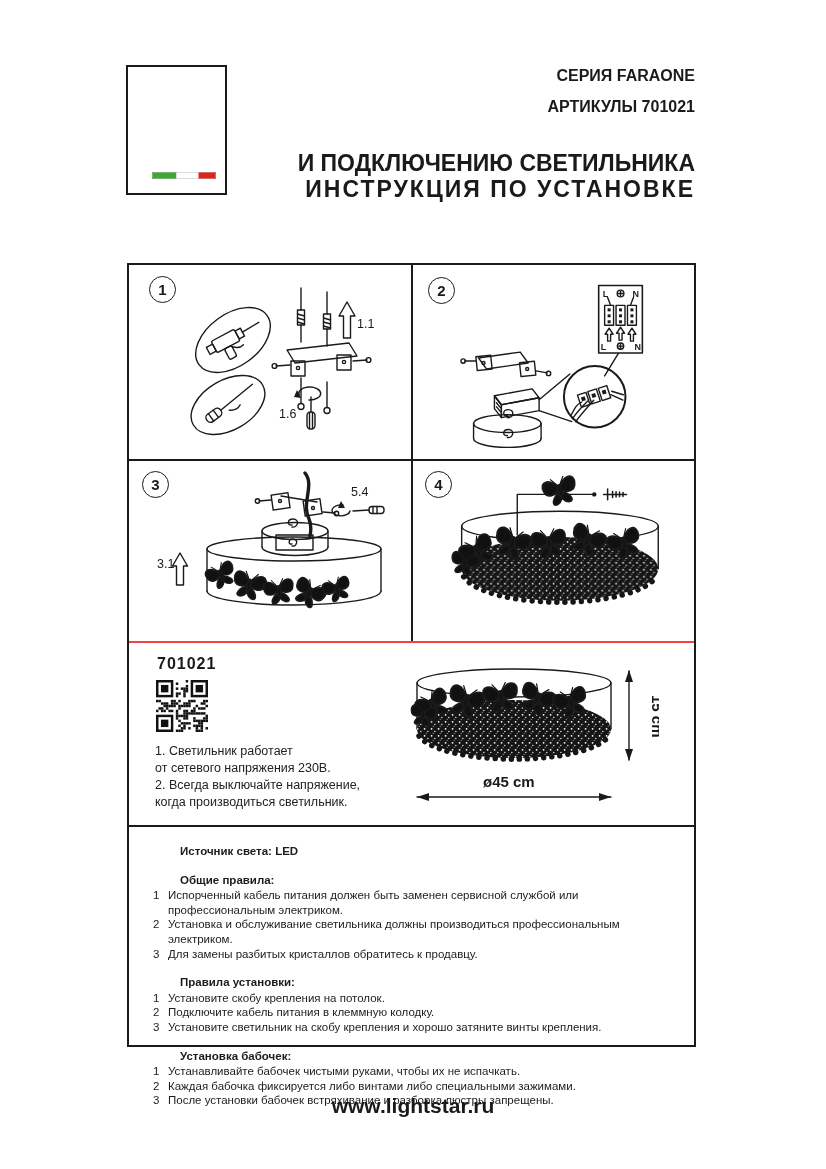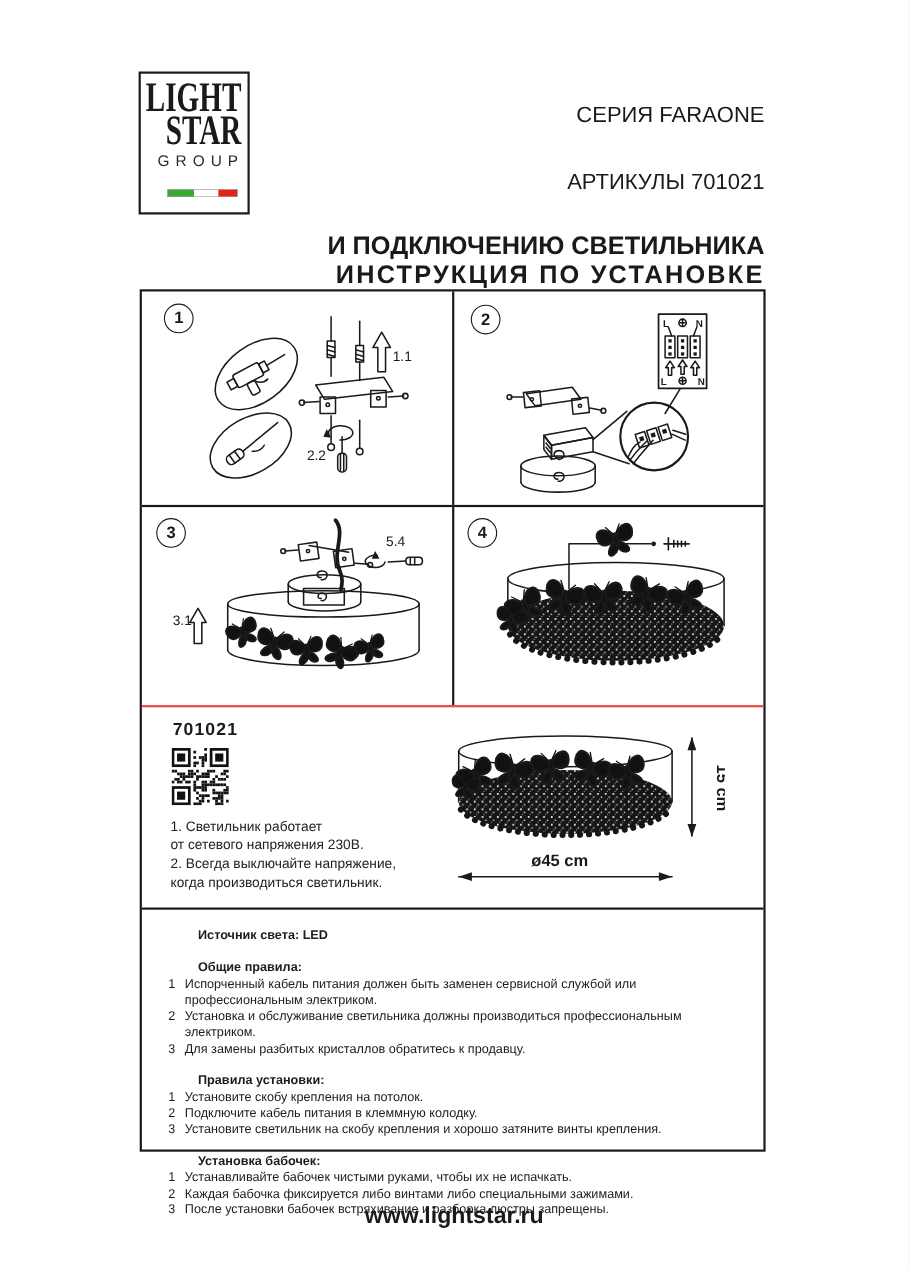--- a/index.html
+++ b/index.html
@@ -8,21 +8,21 @@
   
   #logo-box{position:absolute;left:126px;top:65px;width:101px;height:130px;
             border:2px solid #1a1a1a;box-sizing:border-box;}
   .logo-inner{position:absolute;right:6px;top:8px;text-align:right;}
   .logo-word{font-family:"Liberation Serif",serif;font-weight:bold;line-height:30px;
              display:block;transform:scale(0.78,1.12);transform-origin:100% 50%;font-size:34px;letter-spacing:0px;}
   .logo-group{display:block;font-family:"Liberation Sans",sans-serif;font-weight:normal;
               font-size:14px;letter-spacing:5.5px;margin-top:3px;margin-right:-3px;color:#2a2a2a;}
   #logo-flag{position:absolute;left:24px;top:105px;width:64px;height:7px;}
   #header-text{position:absolute;right:131px;top:60px;text-align:right;}
-  .hdr-line-a{font-weight:normal;font-size:20px;line-height:31px;margin-top:30px;}
+  .hdr-line-a{font-weight:bold;font-size:16px;line-height:31px;}
   .hdr-line-b{font-weight:bold;font-size:23px;line-height:26px;}
   #hdr-title{margin-top:28px;}
   .ls2{letter-spacing:2px;}
   
   #grid{position:absolute;left:127px;top:263px;width:569px;height:784px;
         border:2px solid #1a1a1a;box-sizing:border-box;display:flex;flex-direction:column;}
   .g-row{display:flex;flex-direction:row;}
   .g-row.r1{height:194px;}
   .g-row.r2{height:180px;border-top:2px solid #1a1a1a;}
   .g-row.r3{height:182px;border-top:2px solid #ef4444;}
@@ -76,25 +76,20 @@
       <line x1="8.5" y1="-2.6" x2="8.5" y2="2.6"></line>
       <line x1="12" y1="-2.3" x2="12" y2="2.3"></line>
       <line x1="15.5" y1="-2" x2="15.5" y2="2"></line>
     </g>
   </defs>
 </svg>
 
 <div id="page">
 
   <div id="logo-box">
-    <div class="logo-inner">
-      <span class="logo-word">LIGHT</span>
-      <span class="logo-word">STAR</span>
-      <span class="logo-group">GROUP</span>
-    </div>
     <svg id="logo-flag" viewBox="0 0 64 7">
       <rect x="0" y="0" width="64" height="7" fill="none" stroke="#555" stroke-width="0.8"></rect>
       <rect x="0.5" y="0.5" width="24" height="6" fill="#3aaa35"></rect>
       <rect x="24.5" y="0.5" width="22" height="6" fill="#ffffff"></rect>
       <rect x="46.5" y="0.5" width="17" height="6" fill="#e2231a"></rect>
     </svg>
   </div>
 
   <div id="header-text">
     <div class="hdr-line-a">СЕРИЯ FARAONE</div>
@@ -104,21 +99,21 @@
       <div class="hdr-line-b ls2">ИНСТРУКЦИЯ ПО УСТАНОВКЕ</div>
     </div>
   </div>
 
   <div id="grid">
 
     <div class="g-row r1">
       <div class="cell-l panel">
         <div class="num-badge" style="left:20px;top:11px;">1</div>
         <span class="step-label" style="left:228px;top:52px;">1.1</span>
-        <span class="step-label" style="left:150px;top:142px;">2.2</span>
+        <span class="step-label" style="left:150px;top:142px;">1.6</span>
         <svg viewBox="0 0 282 192">
           <g stroke="#1a1a1a" stroke-width="1.4" fill="none" stroke-linecap="round" stroke-linejoin="round">
             <g transform="translate(104,74) rotate(-36)">
               <ellipse rx="42" ry="26"></ellipse>
               <g transform="rotate(8)">
                 <rect x="-20" y="-9" width="26" height="13" rx="2"></rect>
                 <rect x="-27" y="-6" width="7" height="8"></rect>
                 <rect x="-12" y="4" width="8" height="12" rx="2"></rect>
                 <rect x="6" y="-7" width="6" height="9"></rect>
                 <line x1="12" y1="-2.5" x2="31" y2="-3.5"></line>

